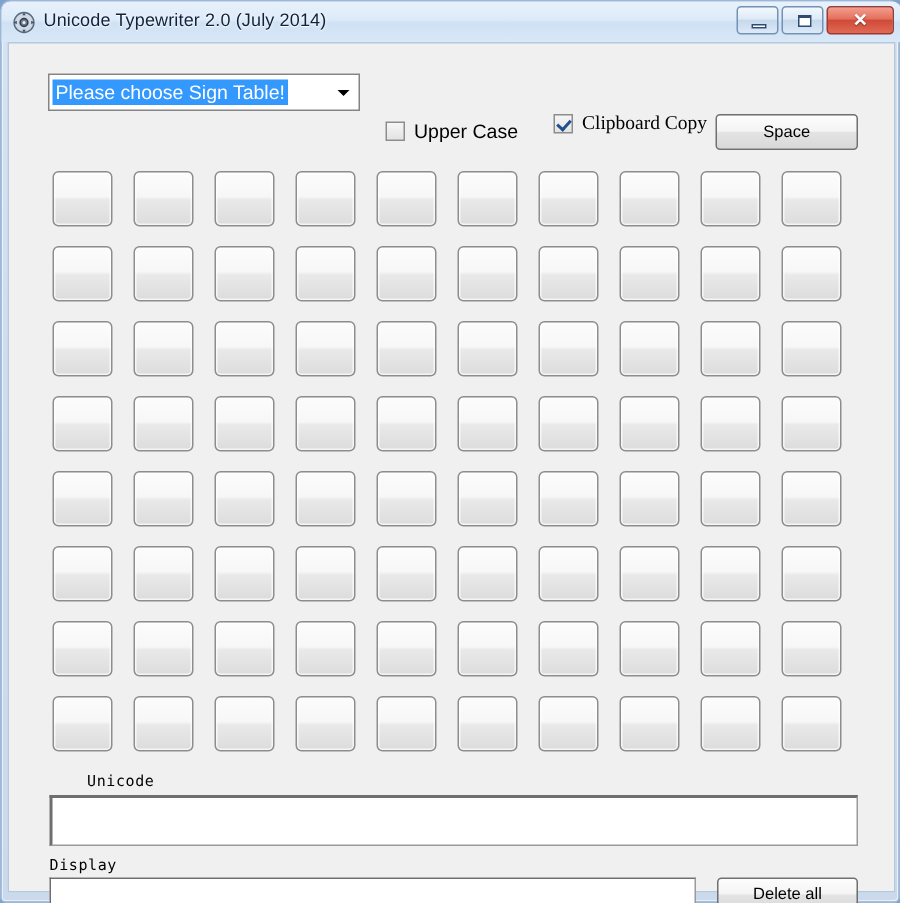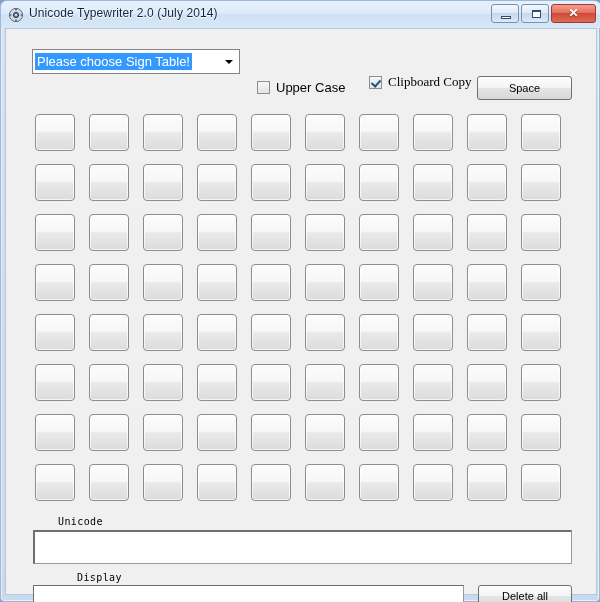--- a/index.html
+++ b/index.html
@@ -214,21 +214,21 @@
 
   
   .field-label {
     position: absolute;
     font-family: "DejaVu Sans Mono", monospace;
     font-size: 10px;
     color: #000;
     letter-spacing: 0.4px;
   }
   #lbl-unicode { left: 27px; top: 487px; margin-left: 25px; }
-  #lbl-display { left: 27px; top: 543px; margin-left: 44px; }
+  #lbl-display { left: 27px; top: 543px; }
 
   .unicode-box {
     position: absolute;
     left: 27px; top: 501px;
     width: 539px; height: 34px;
     box-sizing: border-box;
     border: 1px solid #9a9a9a;
     border-top: 2px solid #6e6e6e;
     border-left: 2px solid #6e6e6e;
     background: #ffffff;

